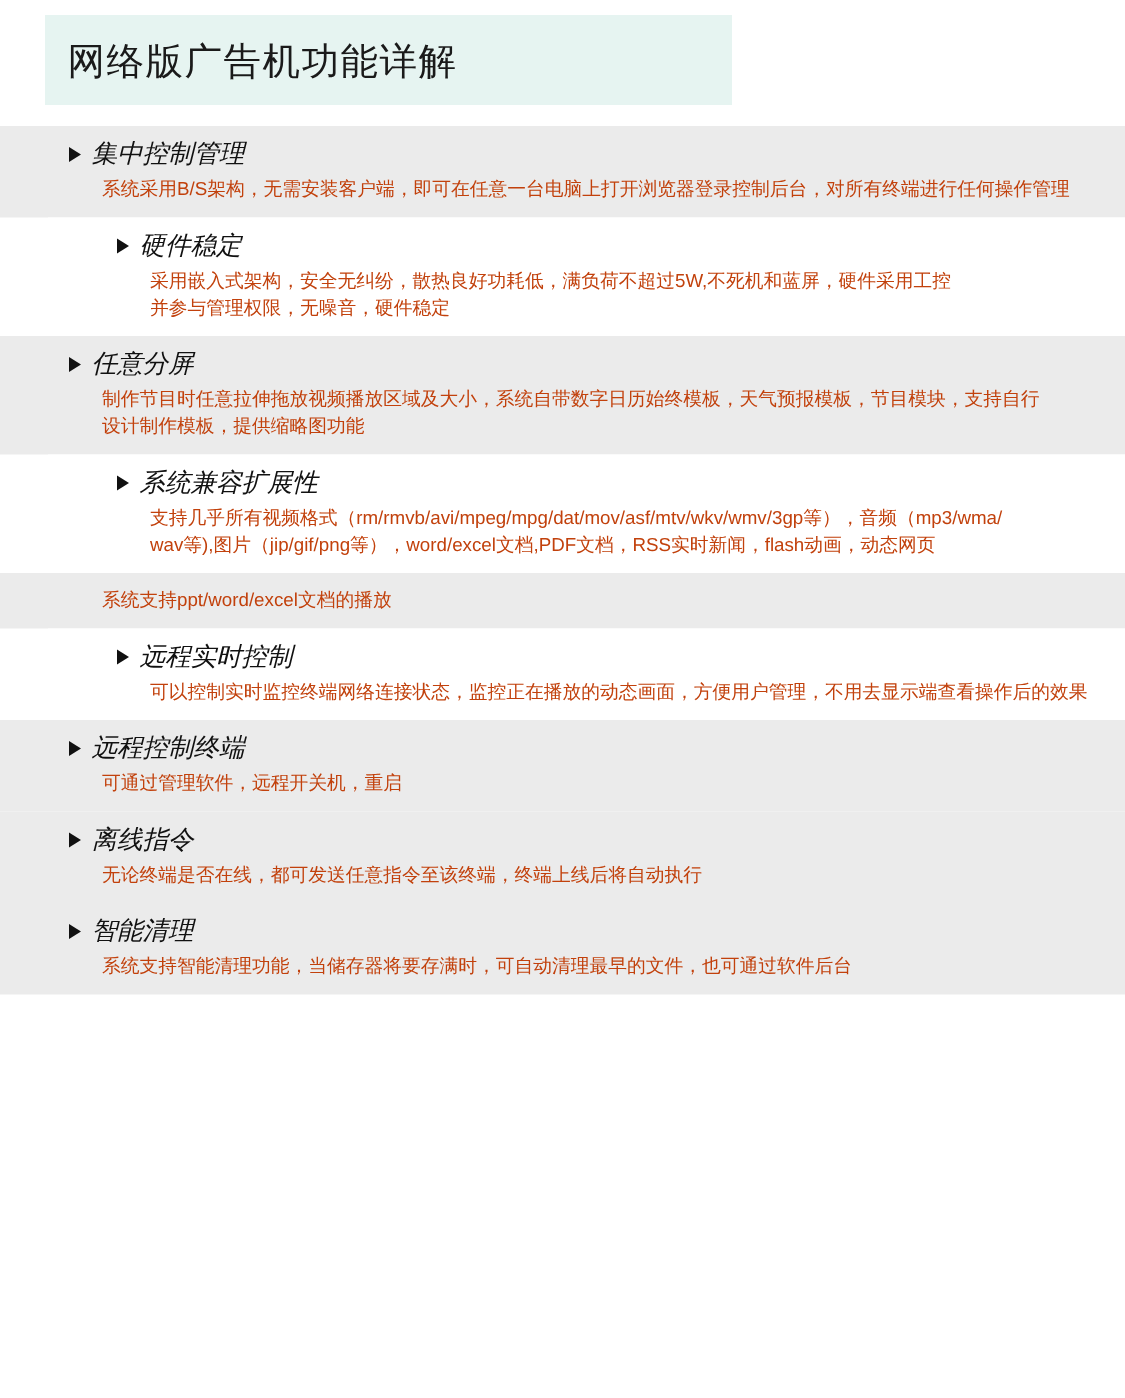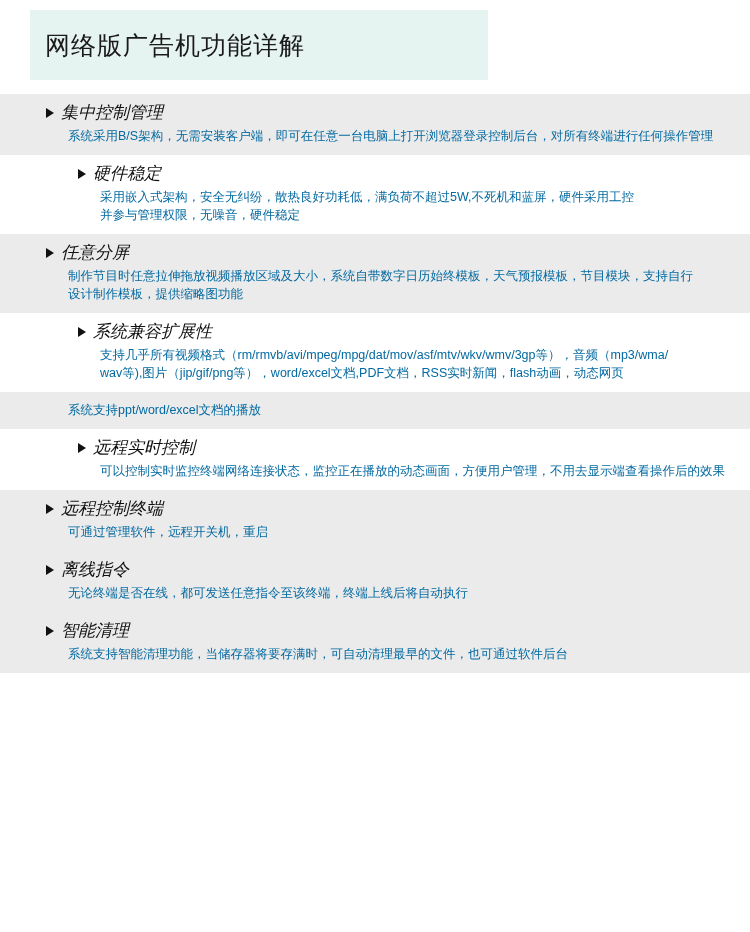--- a/index.html
+++ b/index.html
@@ -16,21 +16,21 @@
   }
   .page {
     position: relative;
     width: 750px;
     height: 932px;
     box-sizing: border-box;
   }
   .title-band {
     margin: 10px 0 0 30px;
     width: 458px;
-    height: 70px;
+    height: 60px;
     background: #e6f4f1;
     display: flex;
     align-items: center;
   }
   .title-text {
     font-size: 25px;
     color: #1a1a1a;
     letter-spacing: 1px;
     padding-left: 15px;
     font-weight: normal;
@@ -66,21 +66,21 @@
     margin-right: 7px;
     flex: 0 0 auto;
   }
   .f-title {
     font-size: 17px;
     color: #111111;
     line-height: 20px;
   }
   .f-body {
     font-size: 12.5px;
-    color: #0369a1;
+    color: #c2410c;
     line-height: 18px;
     padding-left: 22px;
     max-width: 690px;
   }
   .f-body .ln { display: block; }
 </style>
 </head>
 <body>
 
 <div class="page">

